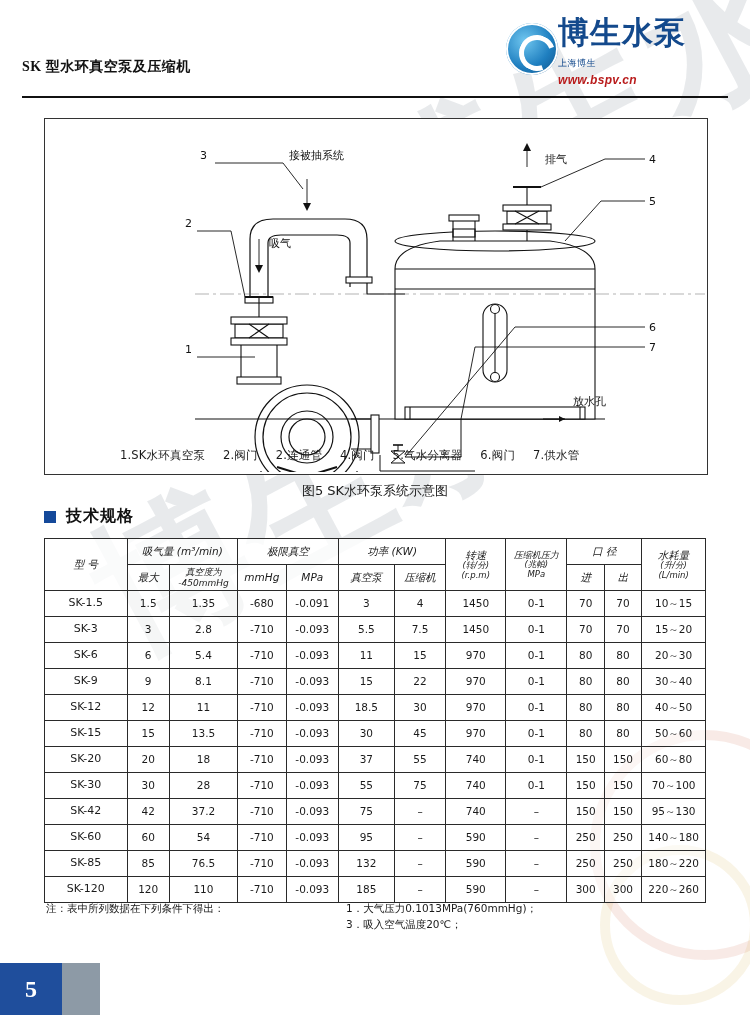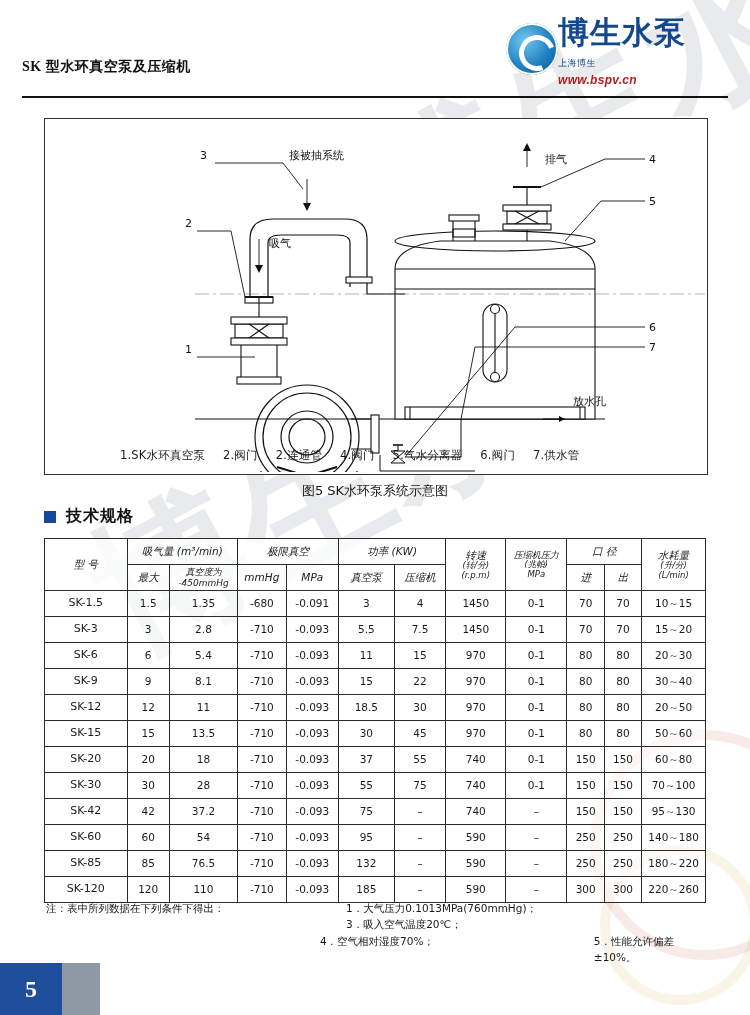--- a/index.html
+++ b/index.html
@@ -592,21 +592,21 @@
           <td>12</td>
           <td>11</td>
           <td>-710</td>
           <td>-0.093</td>
           <td>18.5</td>
           <td>30</td>
           <td>970</td>
           <td>0-1</td>
           <td>80</td>
           <td>80</td>
-          <td>20～50</td>
+          <td>40～50</td>
         </tr>
         <tr>
           <td class="model-cell">SK-15</td>
           <td>15</td>
           <td>13.5</td>
           <td>-710</td>
           <td>-0.093</td>
           <td>30</td>
           <td>45</td>
           <td>970</td>
@@ -705,23 +705,18 @@
 
 <div class="notes">
   <div class="row">
     <div class="c1">注：表中所列数据在下列条件下得出：</div>
     <div class="c2">1．大气压力0.1013MPa(760mmHg)；</div>
   </div>
   <div class="row">
     <div class="c1">&nbsp;</div>
     <div>3．吸入空气温度20℃；</div>
   </div>
-  <div class="row">
-    <div class="c1">&nbsp;</div>
-    <div class="c2">4．空气相对湿度70%；</div>
-    <div>5．性能允许偏差±10%。</div>
-  </div>
 </div>
 
 <div class="footer-bar">
   <div class="footer-blue">5</div>
   <div class="footer-grey"></div>
 </div>
 
 </body></html>

